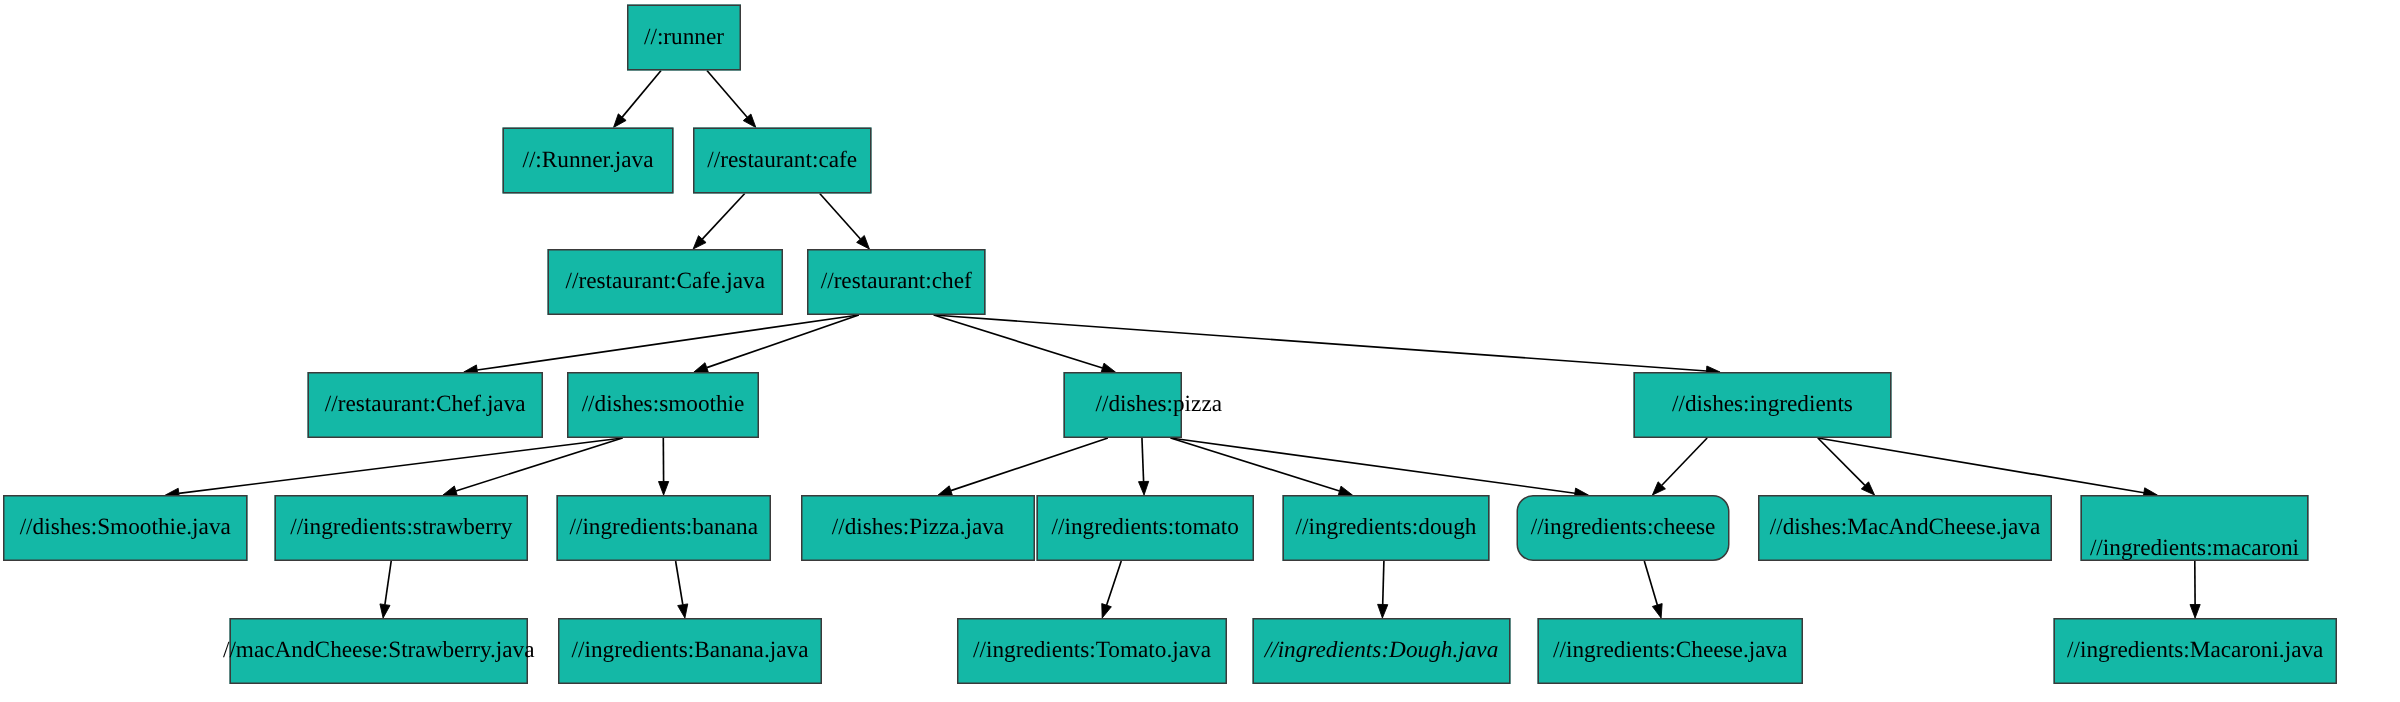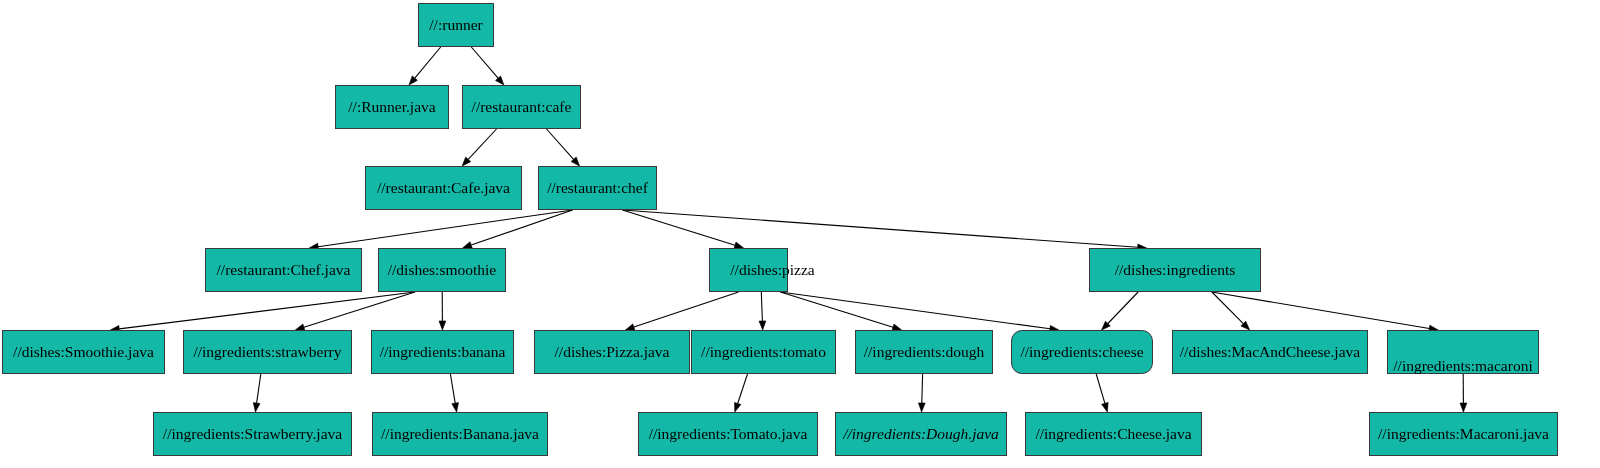--- a/index.html
+++ b/index.html
@@ -155,21 +155,21 @@
       <div class="node" style="left: 1011px; top: 330px; width: 142px; height: 44px; border-radius: 11px;">
         <span class="node-label">//ingredients:cheese</span>
       </div>
       <div class="node" style="left: 1172px; top: 330px; width: 196px; height: 44px;">
         <span class="node-label">//dishes:MacAndCheese.java</span>
       </div>
       <div class="node" style="left: 1387px; top: 330px; width: 152px; height: 44px; align-items: flex-end;">
         <span class="node-label">//ingredients:macaroni</span>
       </div>
       <div class="node" style="left: 153px; top: 412px; width: 199px; height: 44px;">
-        <span class="node-label">//ingredients:Strawberry.java</span>
+        <span class="node-label">//macAndCheese:Strawberry.java</span>
       </div>
       <div class="node" style="left: 372px; top: 412px; width: 176px; height: 44px;">
         <span class="node-label">//ingredients:Banana.java</span>
       </div>
       <div class="node" style="left: 638px; top: 412px; width: 180px; height: 44px;">
         <span class="node-label">//ingredients:Tomato.java</span>
       </div>
       <div class="node" style="left: 835px; top: 412px; width: 172px; height: 44px; font-style: italic;">
         <span class="node-label">//ingredients:Dough.java</span>
       </div>

